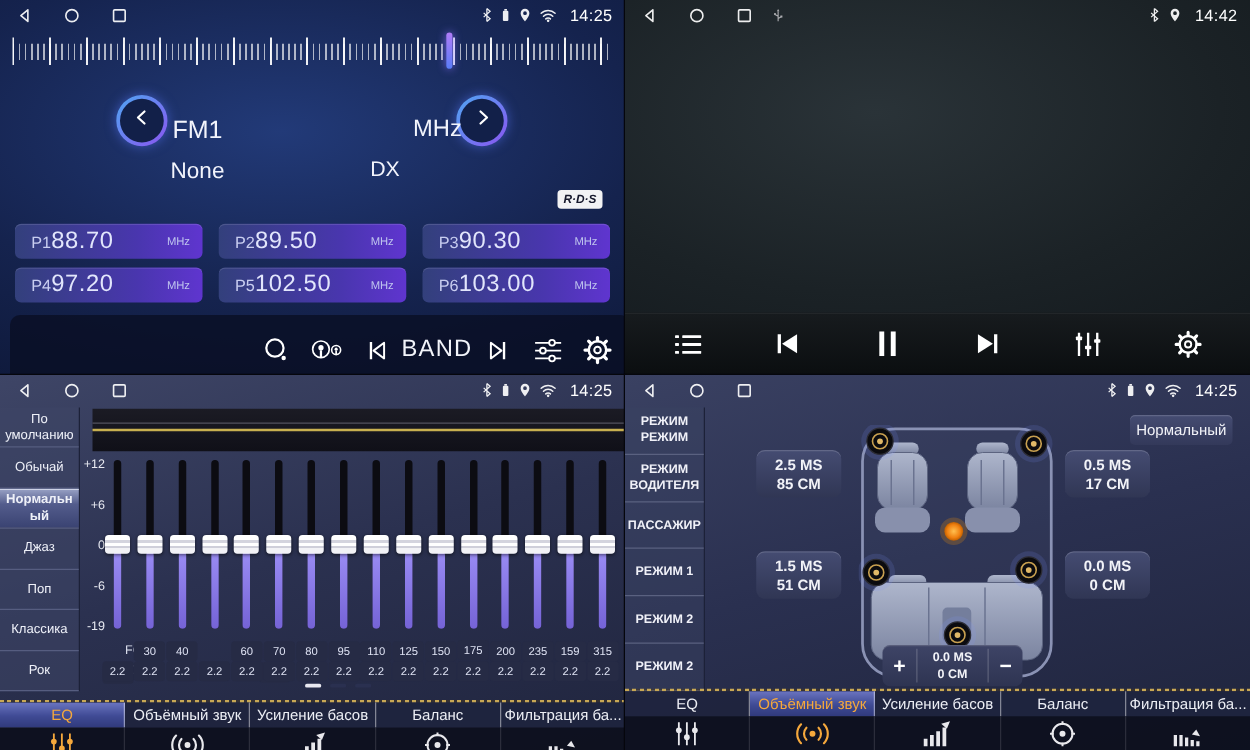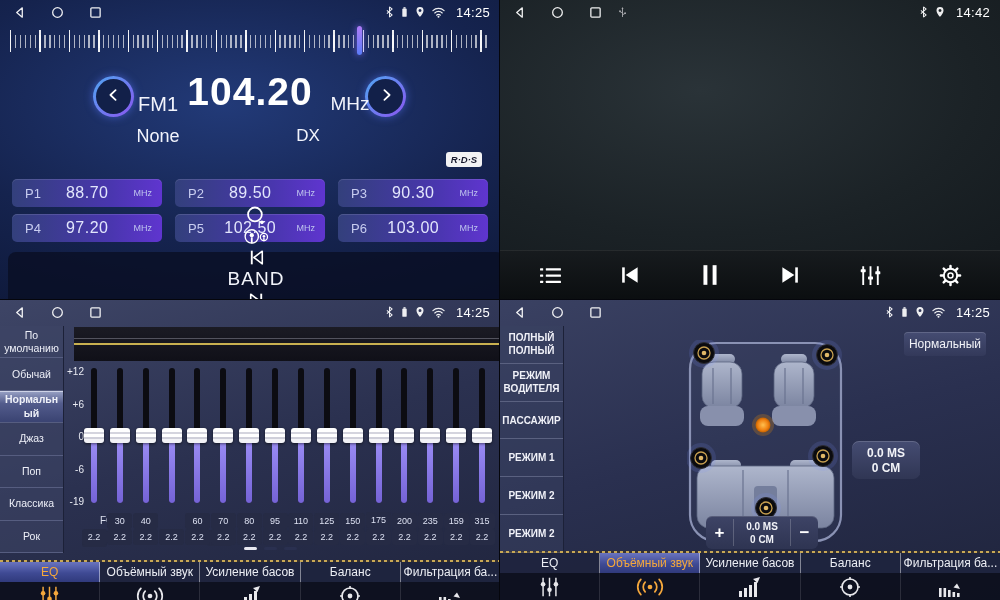--- a/index.html
+++ b/index.html
@@ -42,24 +42,24 @@
   .freq-name{position:absolute;left:116px;top:126px;width:84px;text-align:center;font-size:18px;color:#f2f4fc;}
   .freq-dx{position:absolute;left:286px;top:126px;width:44px;text-align:center;font-size:17px;color:#f2f4fc;}
   .rds{position:absolute;left:446px;top:152px;width:36px;height:15px;background:#f2f2f4;border-radius:3px;
     color:#16182c;font-size:9.5px;font-weight:bold;font-style:italic;display:flex;align-items:center;justify-content:center;}
   .presets{position:absolute;left:12px;top:179px;width:476px;display:grid;
     grid-template-columns:1fr 1fr 1fr;gap:7px 13px;}
   .preset-btn{height:28px;border-radius:5px;display:flex;align-items:center;
     background:linear-gradient(90deg,#33407c 0%,#4936ae 65%,#5f35cf 100%);
     box-shadow:inset 0 1px 0 rgba(255,255,255,.12);cursor:pointer;}
   .preset-btn .pl{font-size:13px;color:#c8cdf0;margin-left:13px;}
-  .preset-btn .pf{flex:1;text-align:center;font-size:16px;color:#e2e6fc;letter-spacing:.5px;}
+  .preset-btn .pf{flex:1;text-align:left;font-size:19px;color:#e2e6fc;letter-spacing:.5px;}
   .preset-btn .pu{font-size:9px;color:#bfc5ee;margin-right:10px;}
   .rtoolbar{position:absolute;left:8px;top:252px;width:484px;height:56px;border-radius:8px;
-    background:rgba(9,14,34,.78);display:flex;align-items:center;justify-content:center;padding:0 6px;flex-direction:column;}
+    background:rgba(9,14,34,.78);display:flex;align-items:center;justify-content:flex-end;padding:0 6px;}
   .rtoolbar .band{font-size:19px;letter-spacing:1px;color:#f2f4fa;}
   .ticon{display:flex;align-items:center;justify-content:center;width:40px;height:40px;}
   .ptoolbar{position:absolute;left:0;top:250px;width:100%;height:50px;
     background:linear-gradient(180deg,#171b1e 0%,#0b0e10 100%);box-shadow:inset 0 1px 0 rgba(255,255,255,.07);
     display:flex;align-items:center;justify-content:space-between;padding:0 30px;box-sizing:border-box;}
 
   
   .eq-side{position:absolute;left:0;top:26px;width:63px;bottom:47px;background:rgba(62,70,102,.55);
     border-right:1px solid #1c2138;display:flex;flex-direction:column;}
   .eq-preset{flex:1;display:flex;align-items:center;justify-content:center;text-align:center;
@@ -184,21 +184,20 @@
     </div>
     <div class="tunebtn" style="left:365px;top:76px;">
       <div class="inner">
           <span><svg width="16" height="16" viewBox="0 0 20 20">
               <path d="M8 4 L14.5 10 L8 16" fill="none" stroke="#fff" stroke-width="2.2" stroke-linecap="round" stroke-linejoin="round"></path>
             </svg></span>
         </div>
     </div>
 
     <div class="freq-band">FM1</div>
-    <div class="freq-big">104.20</div>
     <div class="freq-unit">MHz</div>
     <div class="freq-name">None</div>
     <div class="freq-dx">DX</div>
     <div class="rds">R·D·S</div>
 
     <div class="presets" id="radio-presets">
         <div class="preset-btn">
           <span class="pl">P1</span>
           <span class="pf">88.70</span>
           <span class="pu">MHz</span>
@@ -641,30 +640,42 @@
             <svg width="13" height="11" viewBox="0 0 14 11">
               <path d="M1 3.5 a8.5 8.5 0 0 1 12 0 M3 6 a5.6 5.6 0 0 1 8 0 M5 8.3 a2.8 2.8 0 0 1 4 0" fill="none" stroke="#fff" stroke-width="1.3" stroke-linecap="round"></path>
               <circle cx="7" cy="10" r="1.1" fill="#fff"></circle>
             </svg>
           </span>
         <span class="time">14:25</span>
       </div>
     </div>
 
     <div class="dl-side" id="delay-modes">
-        <div class="dl-mode">ПОЛНЫЙ ПОЛНЫЙ</div>
+        <div class="dl-mode">РЕЖИМ РЕЖИМ</div>
         <div class="dl-mode">РЕЖИМ ВОДИТЕЛЯ</div>
         <div class="dl-mode">ПАССАЖИР</div>
         <div class="dl-mode">РЕЖИМ 1</div>
         <div class="dl-mode">РЕЖИМ 2</div>
         <div class="dl-mode">РЕЖИМ 2</div>
       </div>
   </section>
 
   <div class="normbtn">Нормальный</div>
+  <div class="delay-btn" style="left:605px;top:360px;">
+    <span>2.5 MS</span>
+    <span>85 CM</span>
+  </div>
+  <div class="delay-btn" style="left:852px;top:360px;">
+    <span>0.5 MS</span>
+    <span>17 CM</span>
+  </div>
+  <div class="delay-btn" style="left:605px;top:441px;">
+    <span>1.5 MS</span>
+    <span>51 CM</span>
+  </div>
   <div class="delay-btn" style="left:852px;top:441px;">
     <span>0.0 MS</span>
     <span>0 CM</span>
   </div>
 
   <div class="carbox">
     <svg width="158" height="207" viewBox="0 0 158 207">
       <defs>
         <linearGradient id="seatg" x1="0" y1="0" x2="0" y2="1">
           <stop offset="0" stop-color="#aeb6cc"></stop>

